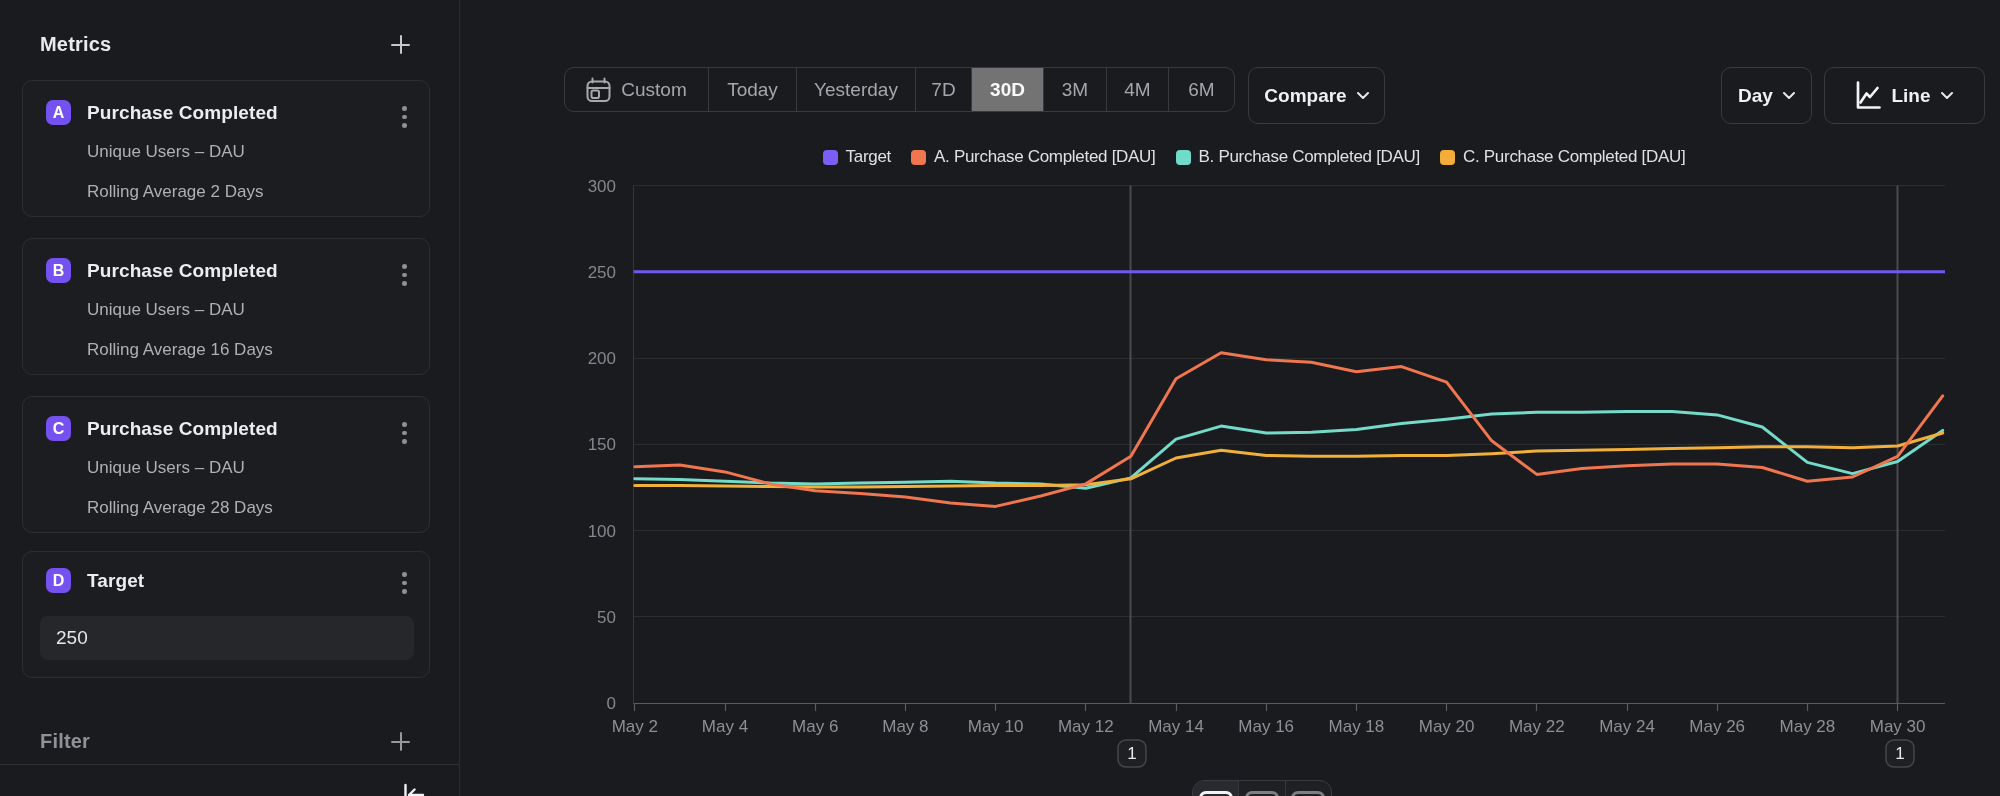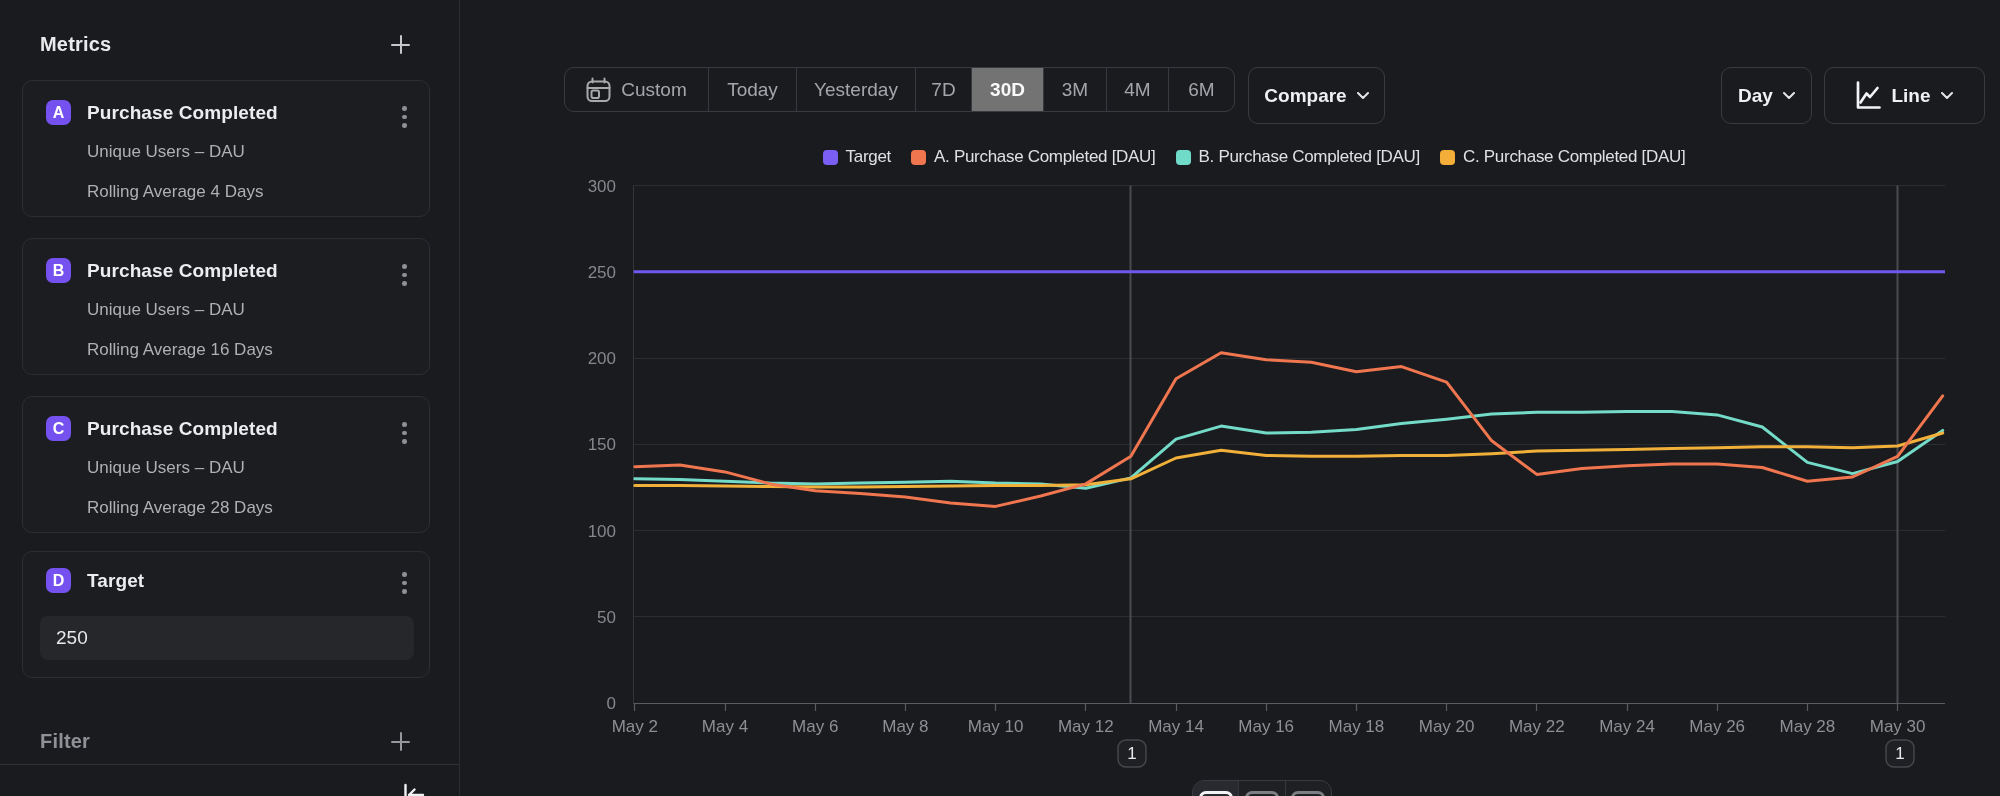--- a/index.html
+++ b/index.html
@@ -51,21 +51,21 @@
 
   <div class="card" style="top:80px; height:137px;">
     <div class="badge" style="top:19px;">A</div>
     <div class="ctitle" style="top:21px;">Purchase Completed</div>
     <div class="kebab" style="top:25px;">
         <span></span>
         <span></span>
         <span></span>
       </div>
     <div class="csub" style="top:61px;">Unique Users – DAU</div>
-    <div class="csub" style="top:101px;">Rolling Average 4 Days</div>
+    <div class="csub" style="top:101px;">Rolling Average 2 Days</div>
   </div>
 
   <div class="card" style="top:238px; height:137px;">
     <div class="badge" style="top:19px;">B</div>
     <div class="ctitle" style="top:21px;">Purchase Completed</div>
     <div class="kebab" style="top:25px;">
         <span></span>
         <span></span>
         <span></span>
       </div>

